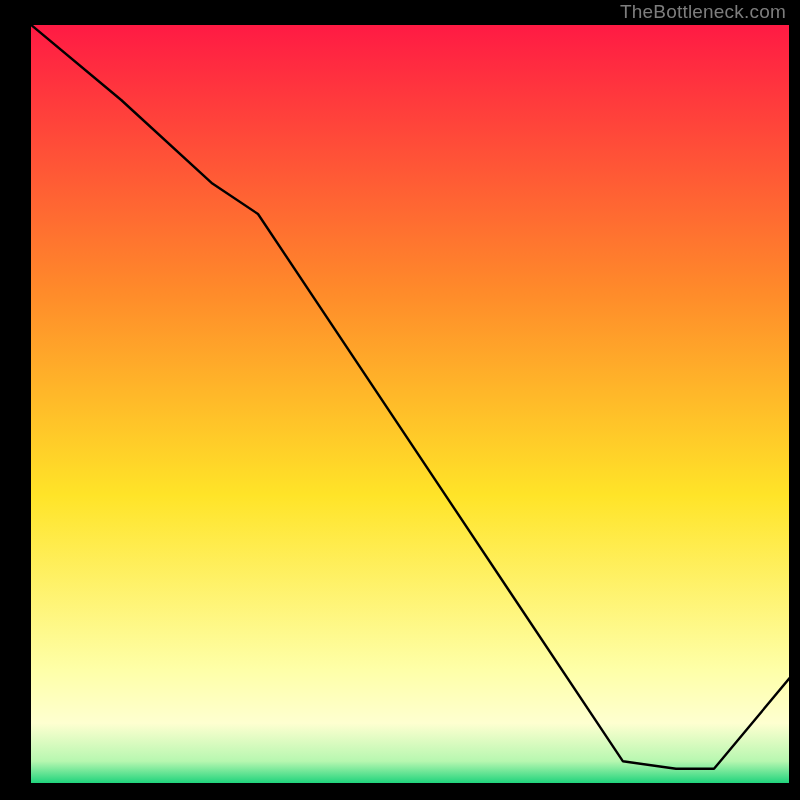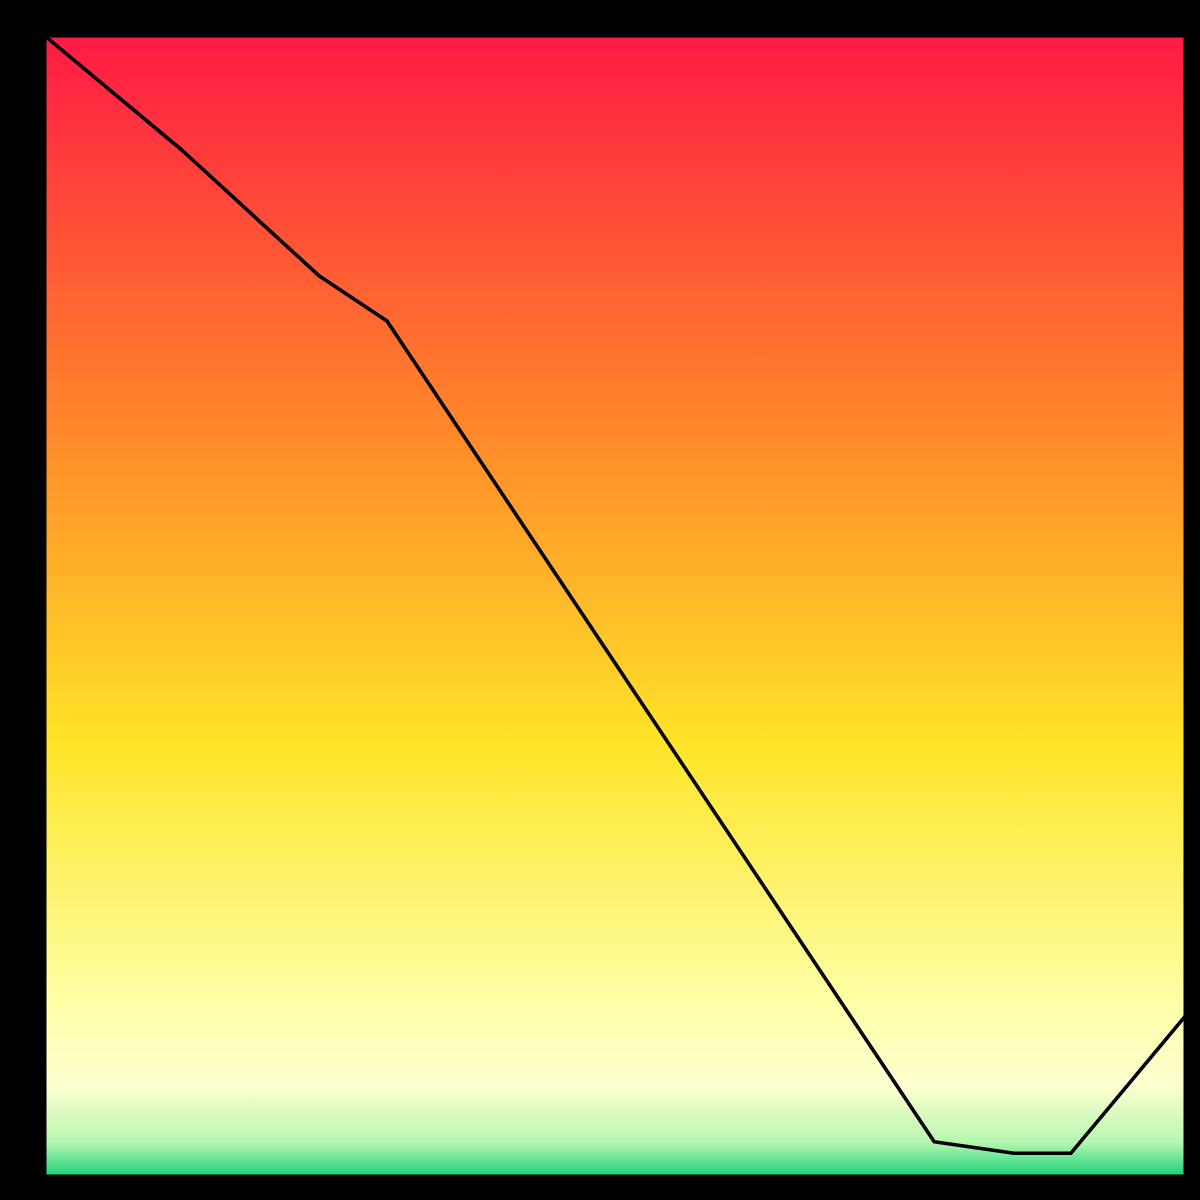--- a/index.html
+++ b/index.html
@@ -45,20 +45,21 @@
     font-weight: 700;
     letter-spacing: 0.3px;
     white-space: nowrap;
   }
 </style>
 </head>
 <body>
 
 <div class="stage">
 
+  <div class="watermark">TheBottleneck.com</div>
 
   <div class="plot-outer">
     <svg class="plot" viewBox="0 0 760 760">
       <defs>
         <linearGradient id="bg-grad" x1="0" y1="0" x2="0" y2="1">
             <stop offset="0%" stop-color="#ff1a44"></stop>
             <stop offset="35%" stop-color="#ff8a2a"></stop>
             <stop offset="62%" stop-color="#ffe428"></stop>
             <stop offset="85%" stop-color="#feffa8"></stop>
             <stop offset="92%" stop-color="#feffd0"></stop>

